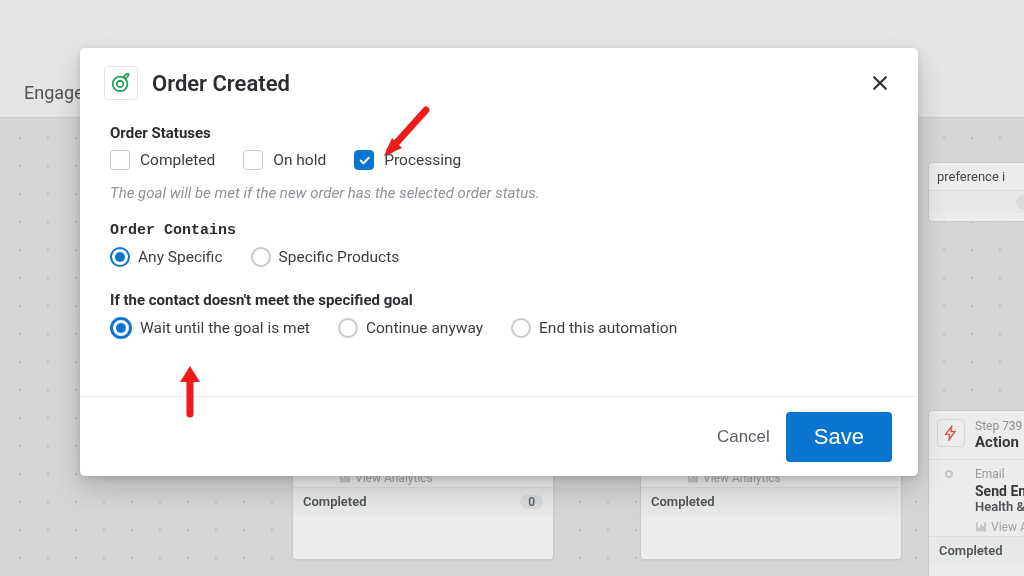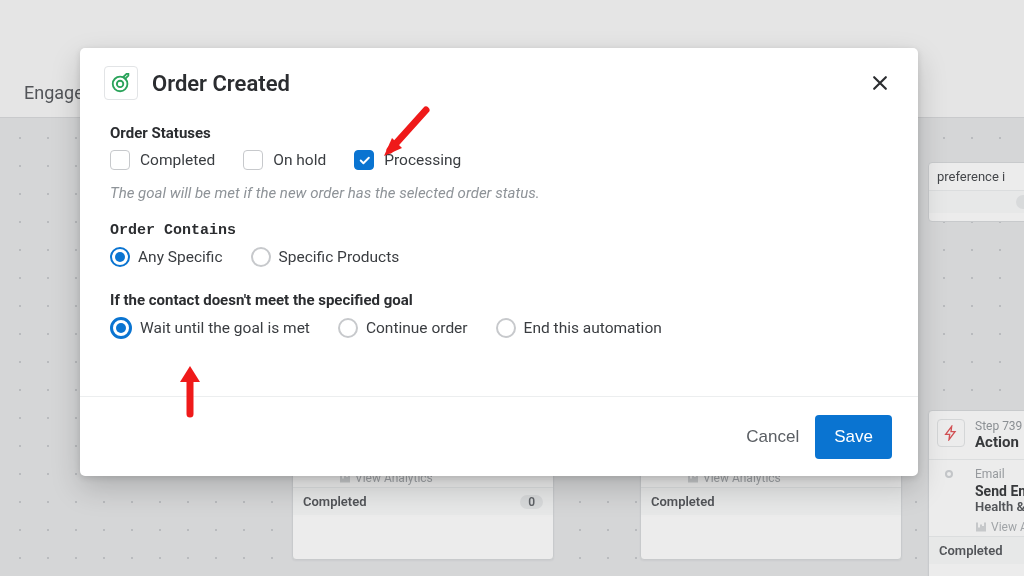--- a/index.html
+++ b/index.html
@@ -62,21 +62,21 @@
   .radio.sel2 { border:3px solid #0a74d1; width:22px; height:22px; }
   .radio.sel2::after { content:""; width:10px; height:10px; background:#0a74d1; border-radius:50%; }
   .modal-foot {
     position:absolute; left:0; right:0; bottom:0; height:80px;
     border-top:1px solid #eceeef;
     display:flex; align-items:center; justify-content:flex-end; padding-right:26px; gap:12px;
   }
   .btn-cancel { background:none; border:none; font-size:17px; color:#5a5e63; cursor:pointer; padding:6px 4px; }
   .btn-save {
     background:#0a74d1; color:#fff; border:none; border-radius:4px;
-    font-size:17px; padding:12px 19px; cursor:pointer;
+    font-size:22px; padding:12px 28px; cursor:pointer;
   }
   
   .arrow {
     position:absolute; pointer-events:none;
   }
   
   .card {
     position:absolute; background:#fff; border:1px solid #d5d8da; border-radius:4px;
     box-shadow: 0 1px 2px rgba(0,0,0,0.05);
     font-size:13px; color:#3a3d41;
@@ -233,21 +233,21 @@
         </div>
 
       <div class="sect-label" style="margin-top:24px;">If the contact doesn't meet the specified goal</div>
       <div class="row" id="unmet-row">
           <label class="radio-wrap">
             <span class="radio sel2"></span>
             <span class="opt-label">Wait until the goal is met</span>
           </label>
           <label class="radio-wrap">
             <span class="radio"></span>
-            <span class="opt-label">Continue order</span>
+            <span class="opt-label">Continue anyway</span>
           </label>
           <label class="radio-wrap">
             <span class="radio"></span>
             <span class="opt-label">End this automation</span>
           </label>
         </div>
     </div>
 
     <div class="modal-foot">
       <button class="btn-cancel">Cancel</button>

